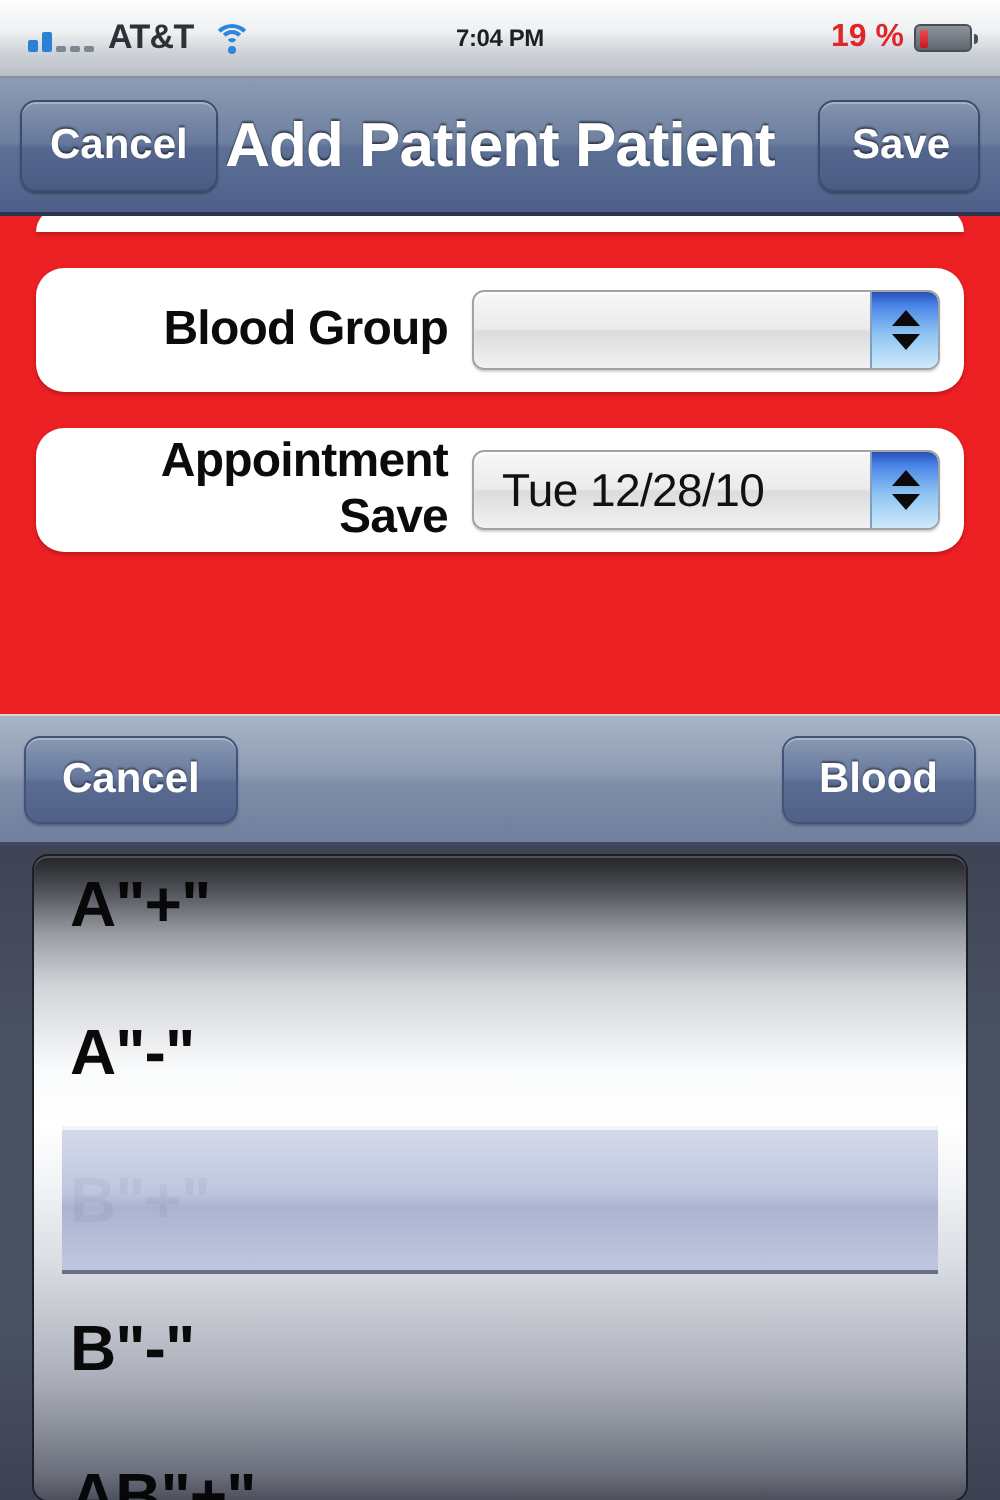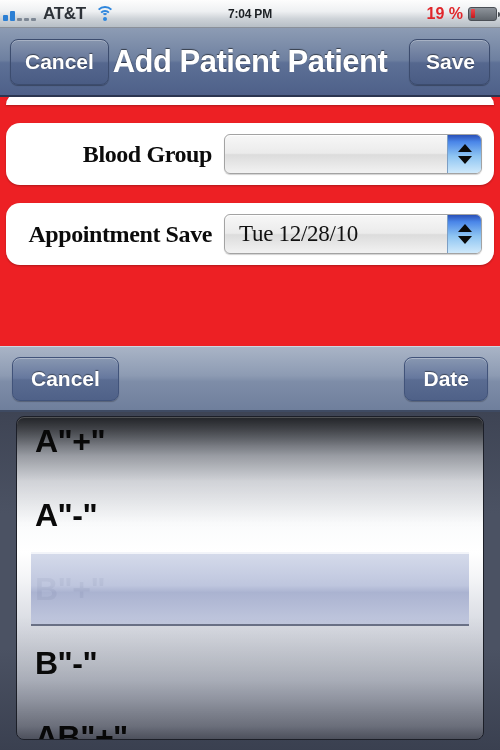--- a/index.html
+++ b/index.html
@@ -15,27 +15,27 @@
   .phone {
     position: relative;
     width: 500px;
     height: 750px;
     overflow: hidden;
   }
 
   
   .status-bar {
     position: relative;
-    height: 28px;
+    height: 39px;
     width: 100%;
     background: linear-gradient(to bottom, #fdfdfd 0%, #eef0f2 42%, #cdd2d7 70%, #b7bfc6 100%);
     border-bottom: 1px solid #8a9099;
     display: flex;
     align-items: center;
-    padding: 0 3px;
+    padding: 0 14px;
   }
 
   .sb-left {
     display: flex;
     align-items: center;
     gap: 7px;
     flex: 0 0 auto;
   }
 
   .signal {
@@ -189,27 +189,26 @@
     position: relative;
     height: 249px;
     background: #ED2024;
     overflow: hidden;
   }
 
   .card {
     position: relative;
     background: #fff;
     border-radius: 14px;
-    margin: 0 6px;
+    margin: 0 18px;
     box-shadow: 0 1px 2px rgba(0,0,0,0.25);
     display: flex;
     align-items: center;
     padding: 0 12px;
     z-index: 2;
-    font-family: Liberation Serif, serif;
   }
 
   .card.partial {
     height: 12px;
     border-radius: 14px 14px 0 0;
     margin-top: -4px;
     padding: 0;
   }
 
   .card.row {
@@ -438,21 +437,21 @@
         <div class="stepper">
           <div class="arrow up"></div>
           <div class="arrow down"></div>
         </div>
       </div>
     </div>
   </div>
 
   <div class="picker-toolbar">
     <div class="tb-btn">Cancel</div>
-    <div class="tb-btn right">Date</div>
+    <div class="tb-btn right">Blood</div>
   </div>
 
   <div class="picker">
     <div class="wheel" id="wheel">
       <div class="wheel-item" style="top: -13px;">A"+"</div>
         <div class="wheel-item" style="top: 61px;">A"-"</div>
         <div class="wheel-item selected" style="top: 135px;">B"+"</div>
         <div class="wheel-item" style="top: 209px;">B"-"</div>
         <div class="wheel-item" style="top: 283px;">AB"+"</div>
         <div class="selection-band" id="sel-band" style="top: 135px;"></div>

